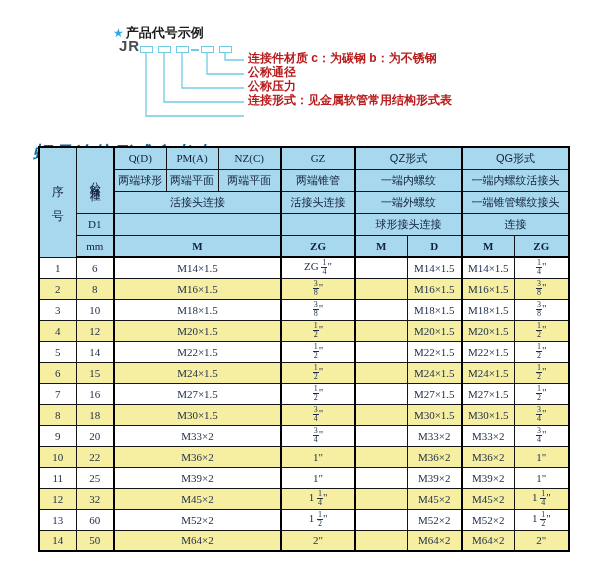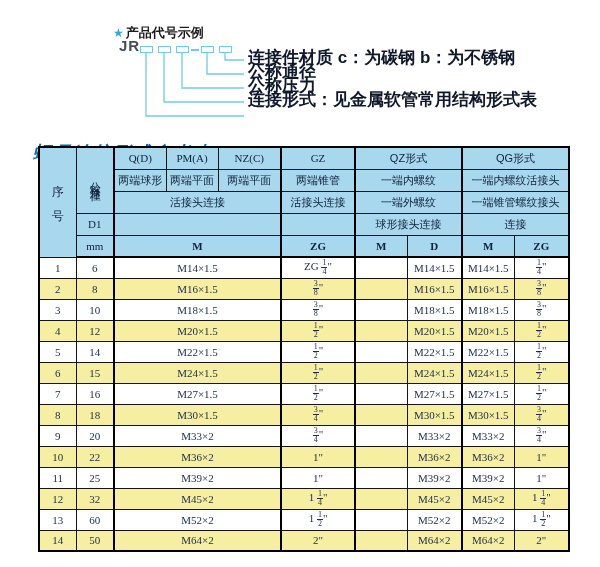--- a/index.html
+++ b/index.html
@@ -8,21 +8,21 @@
 
   
   #diagram{position:absolute;left:0;top:0;width:600px;height:146px;}
   .star-line{position:absolute;left:113px;top:24px;font-size:13px;font-weight:bold;color:#1a1a1a;white-space:nowrap;}
   .star{color:var(--star-blue);margin-right:2px;font-size:12px;}
   .jr{position:absolute;left:119px;top:37px;font-size:15px;font-weight:bold;color:#474f56;letter-spacing:1px;}
   .code-box{position:absolute;top:46px;width:13px;height:7px;border:1.5px solid var(--line-blue);background:#fff;box-sizing:border-box;}
   .code-dash{position:absolute;top:49px;left:191px;width:8px;height:2px;background:var(--line-blue);}
   #lines-svg{position:absolute;left:0;top:0;width:600px;height:146px;}
   #lines-svg polyline{fill:none;stroke:var(--line-blue);stroke-width:1.3;}
-  .diag-labels{position:absolute;left:248px;top:51px;font-size:17px;font-weight:bold;color:#0f172a;}
+  .diag-labels{position:absolute;left:248px;top:51px;font-size:12px;font-weight:bold;color:#b91c1c;}
   .diag-labels div{height:14px;line-height:14px;white-space:nowrap;}
 
   
   .table-title{position:absolute;left:33px;top:121px;font-family:"Liberation Serif","DejaVu Serif",serif;
                font-size:18px;font-weight:bold;font-style:italic;color:#0369a1;letter-spacing:2px;margin-top:20px;}
 
   
   table{position:absolute;left:38px;top:146px;width:530px;border-collapse:collapse;table-layout:fixed;}
   th,td{border:1px solid #151515;text-align:center;vertical-align:middle;padding:0;
         font-size:11px;font-weight:normal;color:#10203a;overflow:hidden;}

